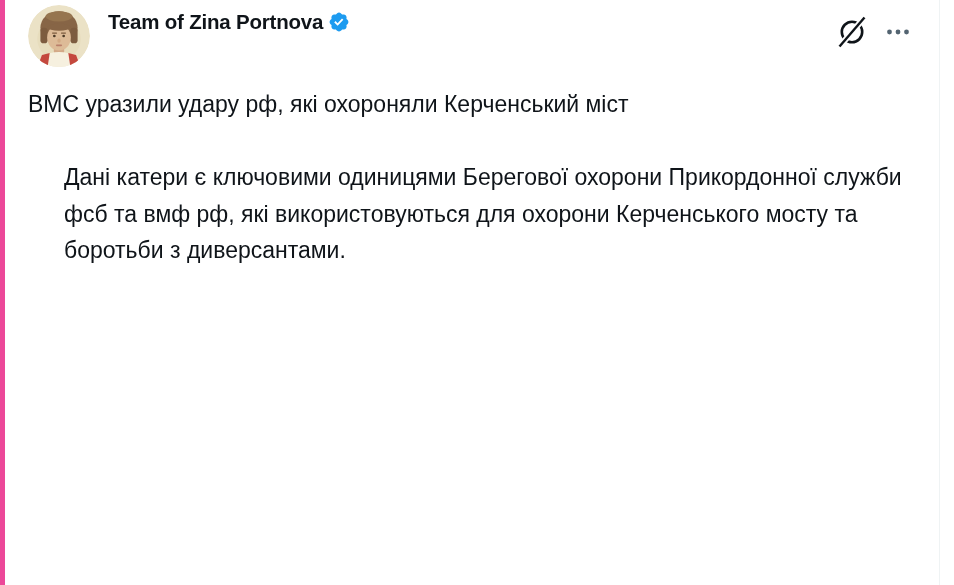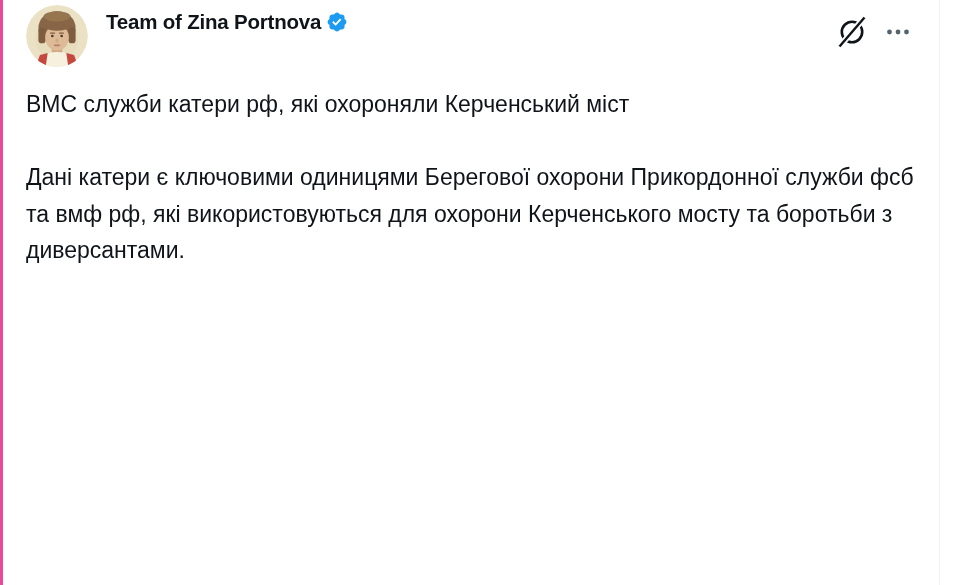--- a/index.html
+++ b/index.html
@@ -11,21 +11,21 @@
     height: 585px;
     background: #ffffff;
     overflow: hidden;
     font-family: "Liberation Sans", sans-serif;
     color: #0f1419;
   }
   .column {
     position: absolute;
     left: 0; top: 0;
     width: 940px; height: 585px;
-    border-left: 3px solid #ec4899;
+    border-left: 5px solid #ec4899;
     border-right: 1px solid #eff3f4;
     background: #ffffff;
   }
   
   .tweet-header {
     position: absolute;
     top: 5px; left: 23px; right: 28px;
     height: 64px;
   }
   .avatar {
@@ -77,21 +77,21 @@
     position: absolute;
     top: 86px; left: 23px;
     width: 901px;
     font-size: 23px;
     line-height: 36.5px;
     font-weight: 400;
     color: #0f1419;
     letter-spacing: 0;
   }
   .tweet-body p { margin: 0 0 36.5px 0; }
-  .tweet-body p:last-child { margin-bottom: 0; }
+  .tweet-body p:last-child { margin-bottom: 0; margin-left: 36px; }
 </style>
 </head>
 <body>
 
 <div class="page">
   <div class="column">
 
     <header class="tweet-header">
 
       <button class="avatar" title="">
@@ -146,18 +146,18 @@
           <svg viewBox="0 0 26 26" aria-hidden="true">
             <circle cx="4.5" cy="13" r="2.4" fill="#536471"></circle>
             <circle cx="13" cy="13" r="2.4" fill="#536471"></circle>
             <circle cx="21.5" cy="13" r="2.4" fill="#536471"></circle>
           </svg>
         </button>
       </div>
     </header>
 
     <div class="tweet-body">
-      <p>ВМС служби катери рф, які охороняли Керченський міст</p>
+      <p>ВМС уразили удару рф, які охороняли Керченський міст</p>
       <p>Дані катери є ключовими одиницями Берегової охорони Прикордонної служби фсб та вмф рф, які використовуються для охорони Керченського мосту та боротьби з диверсантами.</p>
     </div>
 
   </div>
 </div>
 
 </body></html>

